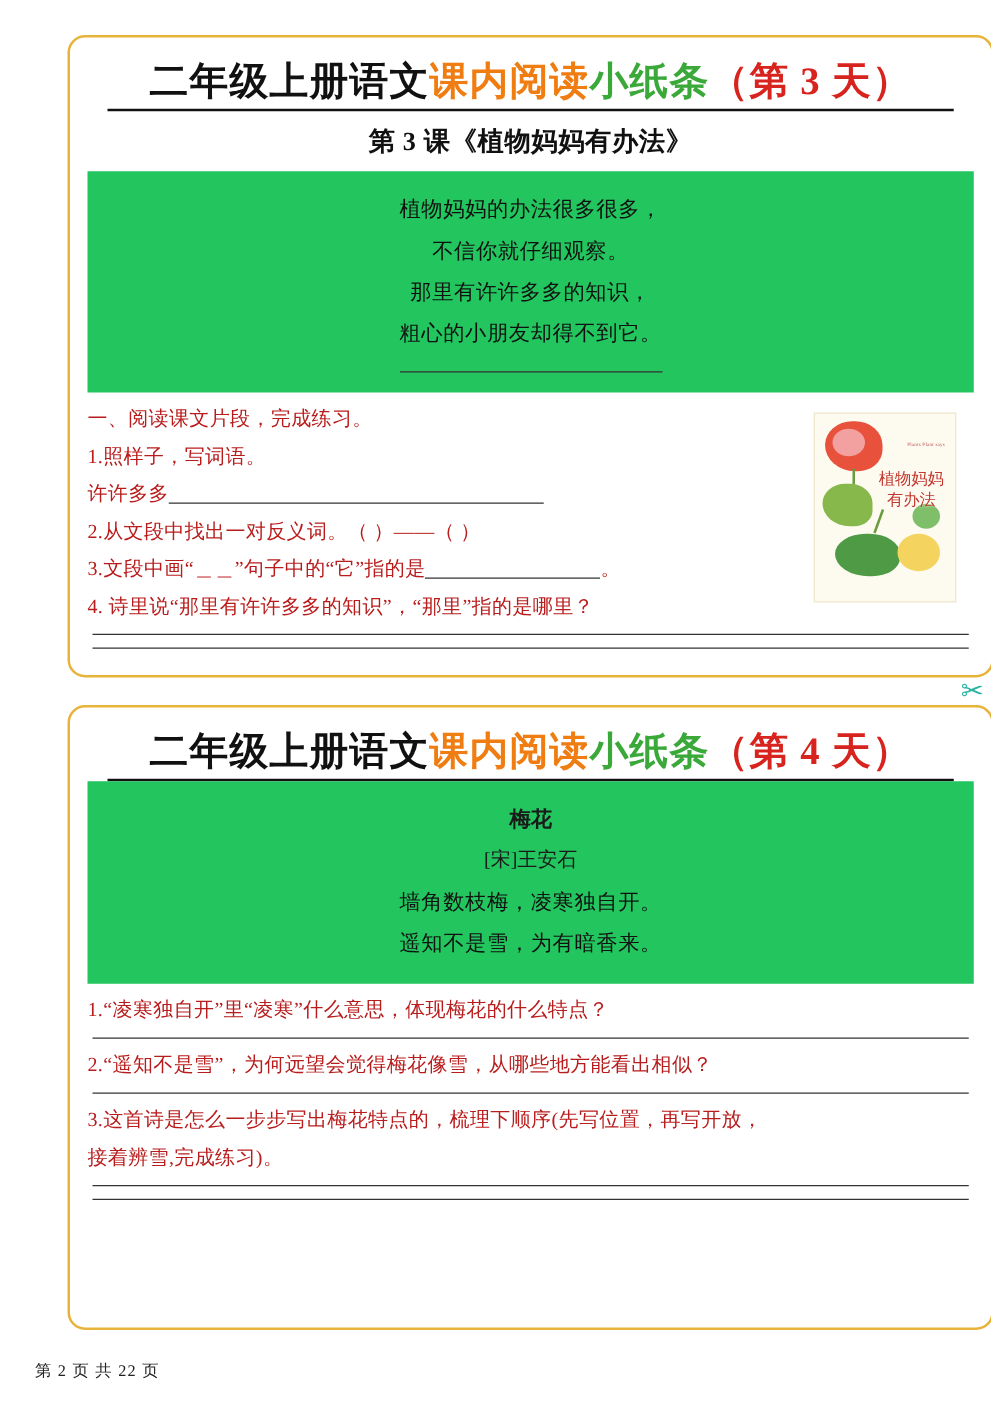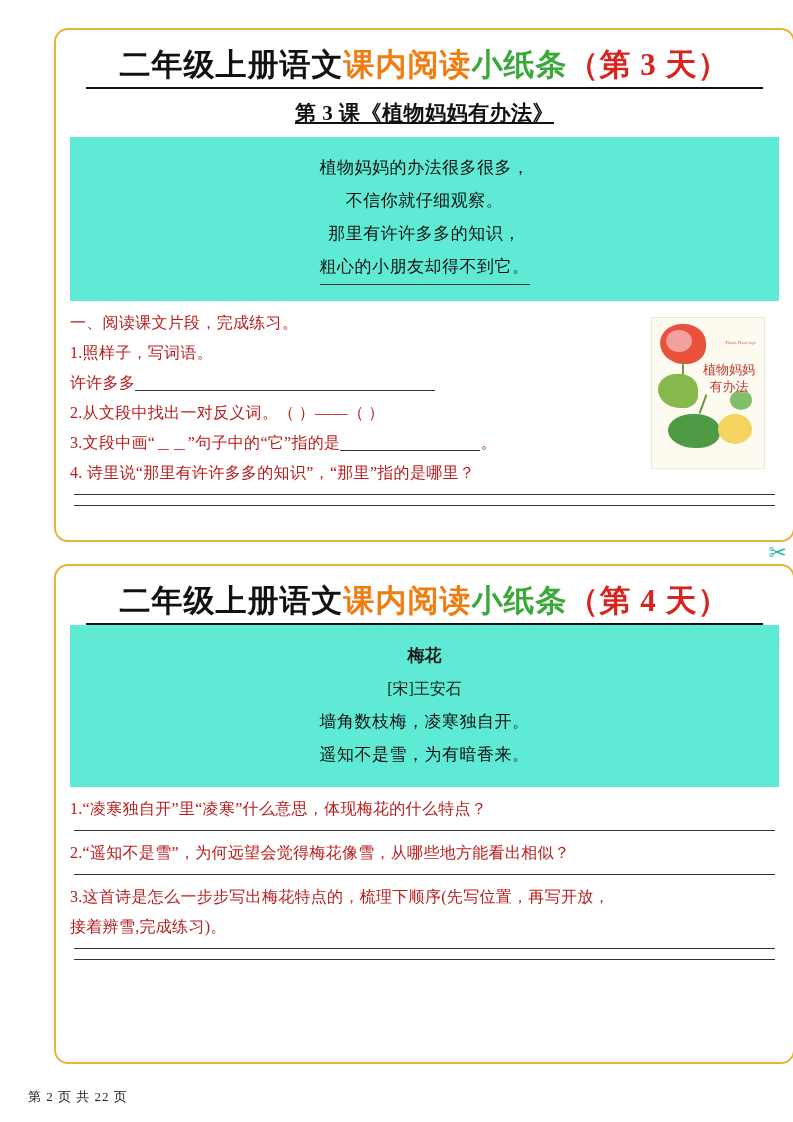--- a/index.html
+++ b/index.html
@@ -60,40 +60,39 @@
   }
 
   .subtitle {
     text-align: center;
     font-size: 21px;
     font-weight: bold;
     color: #111111;
     margin-top: 10px;
     margin-bottom: 10px;
     letter-spacing: 0.5px;
-    text-decoration: underline;
   }
 
   
   .passage {
-    background: #5eead4;
+    background: #22c55e;
     padding: 14px 10px 16px 10px;
     box-sizing: border-box;
   }
   .passage .line {
     text-align: center;
     font-size: 17px;
     line-height: 1.95;
     color: #111111;
     letter-spacing: 0.5px;
   }
   .passage .line.underlined {
     display: inline-block;
     border-bottom: 1.5px solid #333333;
-    padding-bottom: 1px;
+    padding-bottom: 14px;
   }
   .passage .center-wrap { text-align: center; }
   .passage .poem-title {
     text-align: center;
     font-size: 17px;
     font-weight: bold;
     line-height: 2.0;
   }
   .passage .poem-author {
     text-align: center;

